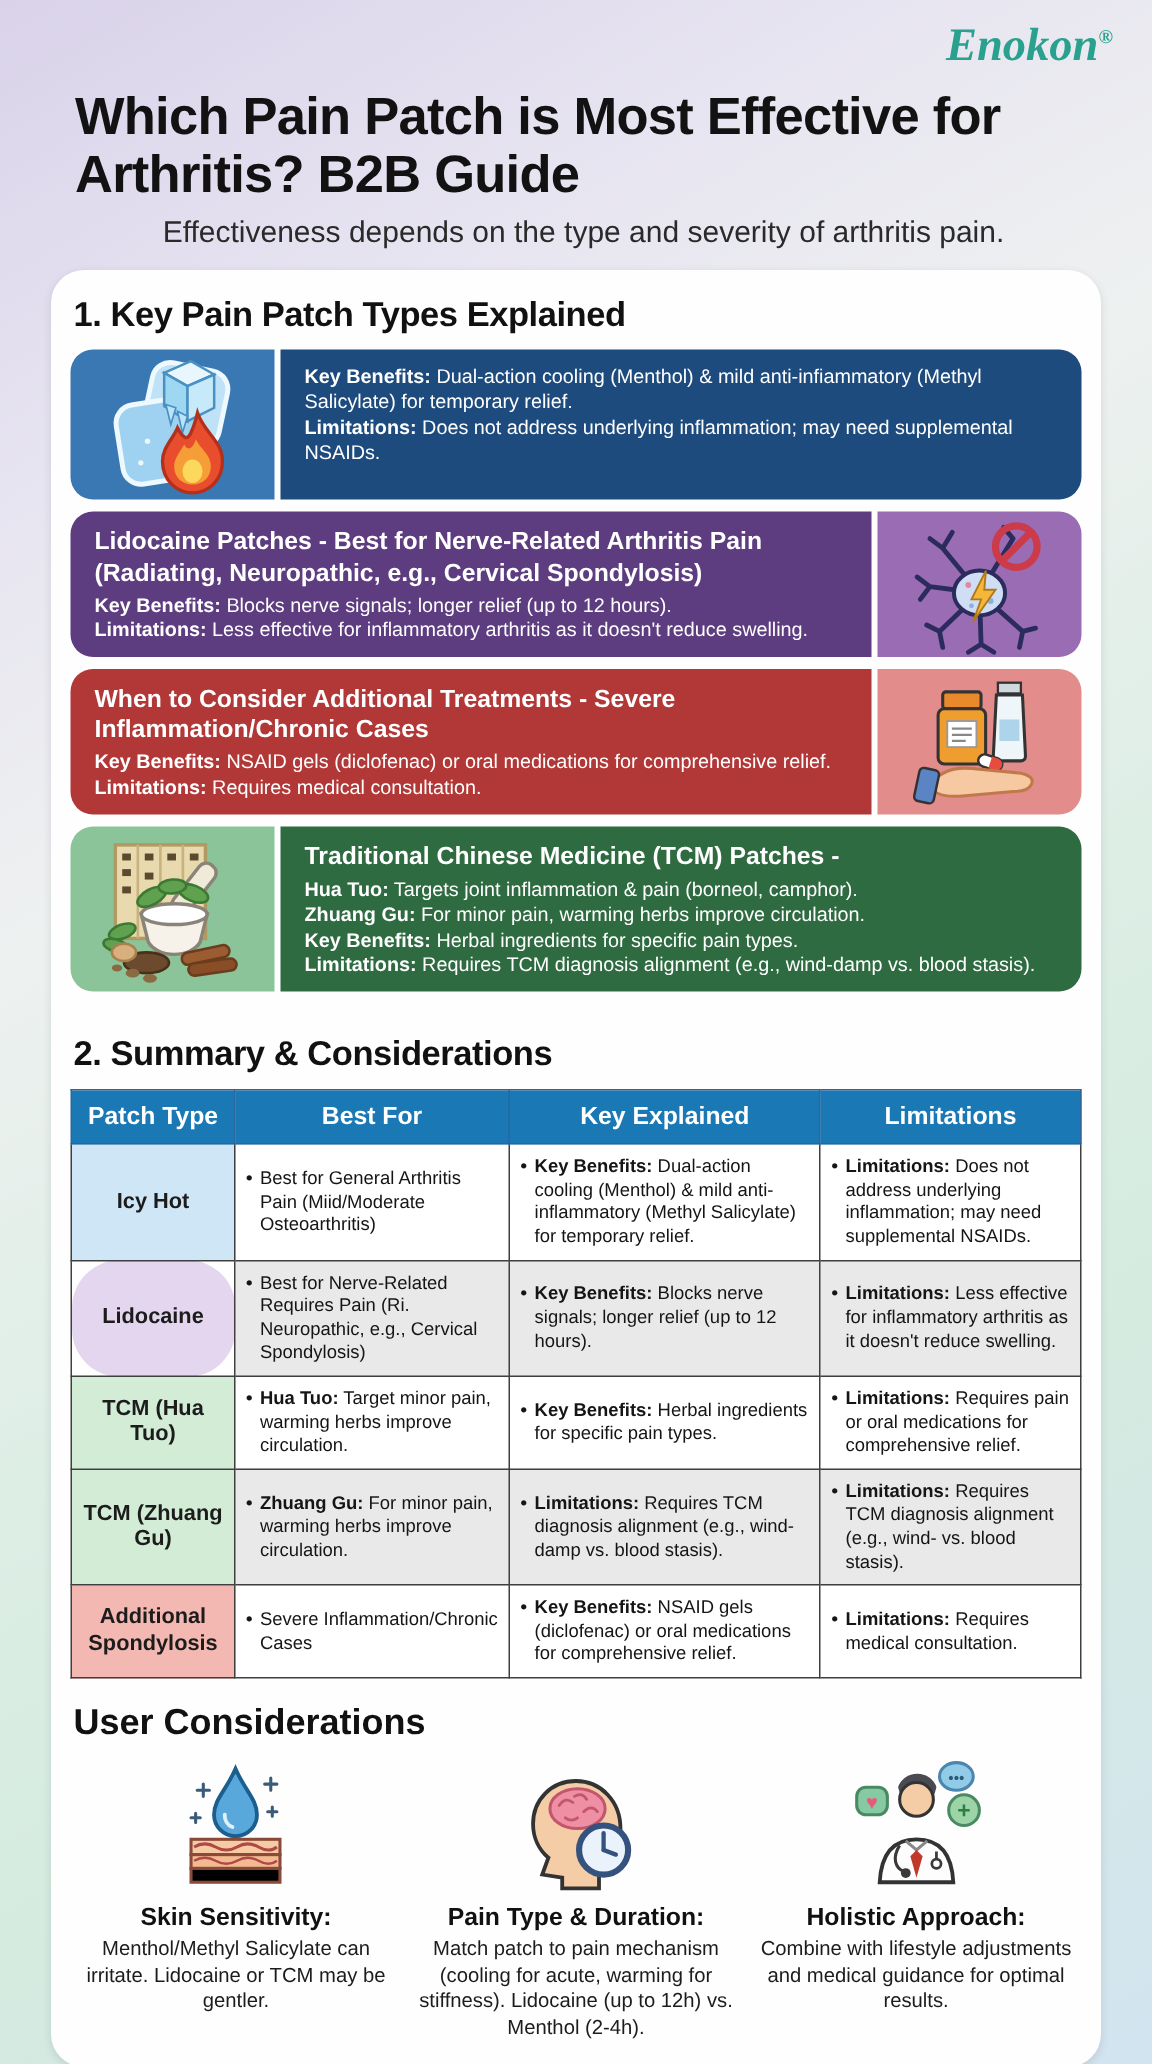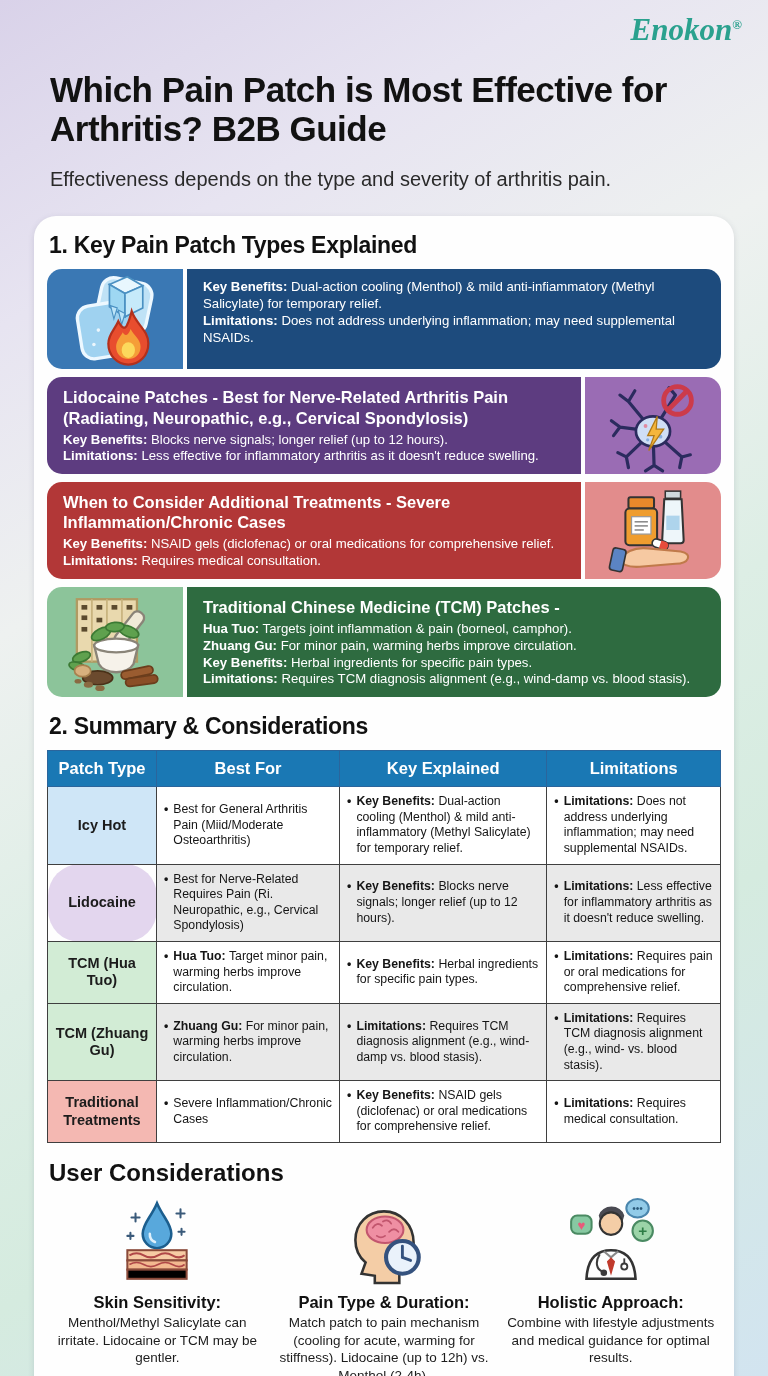--- a/index.html
+++ b/index.html
@@ -1,27 +1,27 @@
 <!DOCTYPE html>
 <html><head>
 <meta charset="utf-8">
 <style>
   * { margin:0; padding:0; box-sizing:border-box; }
   body { font-family:"Liberation Sans", sans-serif; }
   .page{
     width:768px; height:1376px; overflow:hidden; position:relative;
     background:linear-gradient(150deg,#d9d2e9 0%,#e7e4f1 18%,#eef1f0 35%,#ddeee5 55%,#d5ebdf 72%,#d2e4f0 100%);
-    display:flex; flex-direction:column;gap:12px;
+    display:flex; flex-direction:column;
   }
   
   .logo-row{ text-align:right; padding:12px 26px 0; }
   .logo{ font-family:"Liberation Serif", serif; font-style:italic; font-weight:bold; font-size:31px; }
   .logo sup{ font-size:13px; }
   .title{ padding:10px 40px 0 50px; font-size:35px; line-height:1.12; font-weight:bold; color:#121212; letter-spacing:-0.5px;}
-  .subtitle{ padding:8px 40px 0 50px; font-size:20px; color:#2a2a2a; }
+  .subtitle{ padding:8px 40px 0 50px; font-size:20px; color:#2a2a2a;text-align:center; }
   
   .container{
     margin:13px 34px 0; background:#fefefe; border-radius:22px;
     padding:10px 13px 14px; box-shadow:0 2px 6px rgba(60,60,90,.15);
   }
   .sec-heading{ font-size:23px; font-weight:bold; color:#111; margin:6px 2px 10px; letter-spacing:-0.3px;}
   
   .card{ display:flex; gap:4px; margin-bottom:8px; }
   .icon-panel{ width:136px; flex:0 0 136px; display:flex; align-items:center; justify-content:center; }
   .card .icon-panel{ border-radius:15px 0 0 15px; }
@@ -186,21 +186,21 @@
       </div>
       <div class="card-body" style="background-color: rgb(46, 107, 64);">
         <div class="card-title">Traditional Chinese Medicine (TCM) Patches -</div>
         <div class="card-line"><b>Hua Tuo:</b><span> Targets joint inflammation &amp; pain (borneol, camphor).</span></div>
         <div class="card-line"><b>Zhuang Gu:</b><span> For minor pain, warming herbs improve circulation.</span></div>
         <div class="card-line"><b>Key Benefits:</b><span> Herbal ingredients for specific pain types.</span></div>
         <div class="card-line"><b>Limitations:</b><span> Requires TCM diagnosis alignment (e.g., wind-damp vs. blood stasis).</span></div>
       </div>
     </div>
 
-    <h2 class="sec-heading" style="margin-top:16px;">2. Summary &amp; Considerations</h2>
+    <h2 class="sec-heading" style="margin-top:28px;">2. Summary &amp; Considerations</h2>
 
     <table>
       <colgroup>
           <col class="c-type">
           <col class="c-best">
           <col class="c-ben">
           <col class="c-lim">
         </colgroup>
       <thead>
         <tr>
@@ -289,21 +289,21 @@
               </div>
             </td>
           <td class="body-cell">
               <div class="tline">
                 <span class="blt">•</span>
                 <span><b>Limitations:</b><span> Requires TCM diagnosis alignment (e.g., wind- vs. blood stasis).</span></span>
               </div>
             </td>
         </tr>
         <tr>
-          <td class="type-cell" style="background-color: rgb(244, 184, 178);">Traditional Treatments</td>
+          <td class="type-cell" style="background-color: rgb(244, 184, 178);">Additional Spondylosis</td>
           <td class="body-cell">
               <div class="tline">
                 <span class="blt">•</span>
                 <span><b></b><span>Severe Inflammation/Chronic Cases</span></span>
               </div>
             </td>
           <td class="body-cell">
               <div class="tline">
                 <span class="blt">•</span>
                 <span><b>Key Benefits:</b><span> NSAID gels (diclofenac) or oral medications for comprehensive relief.</span></span>

